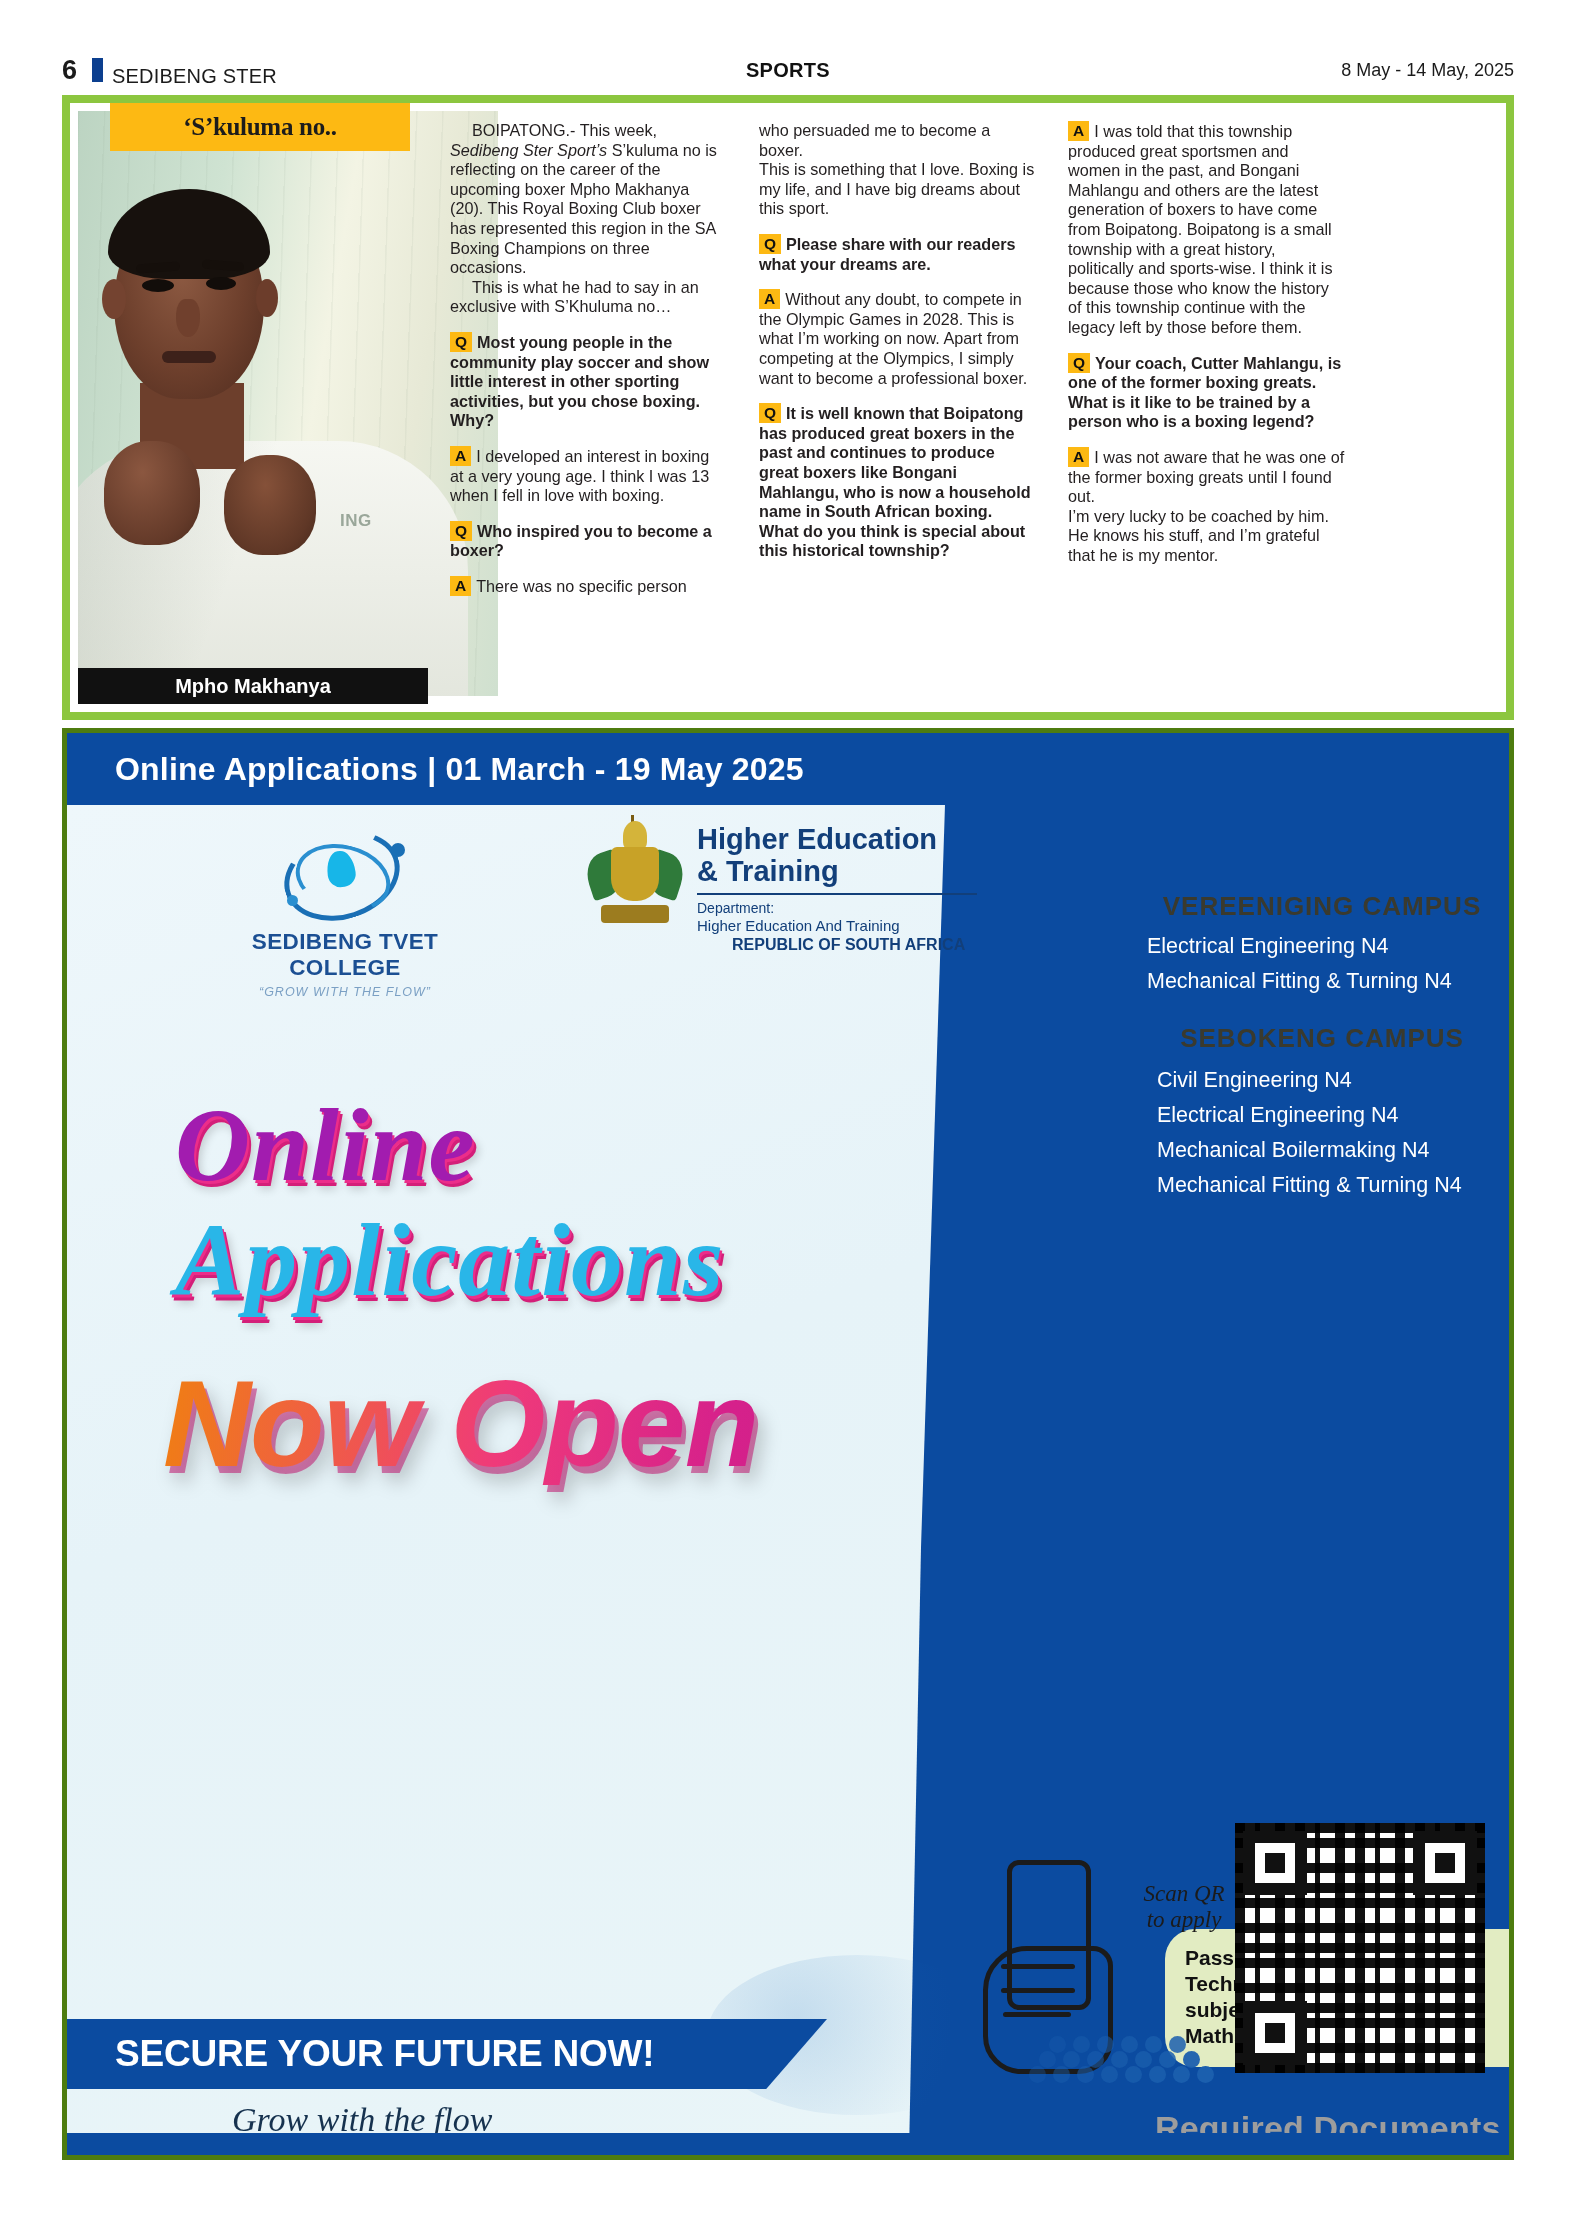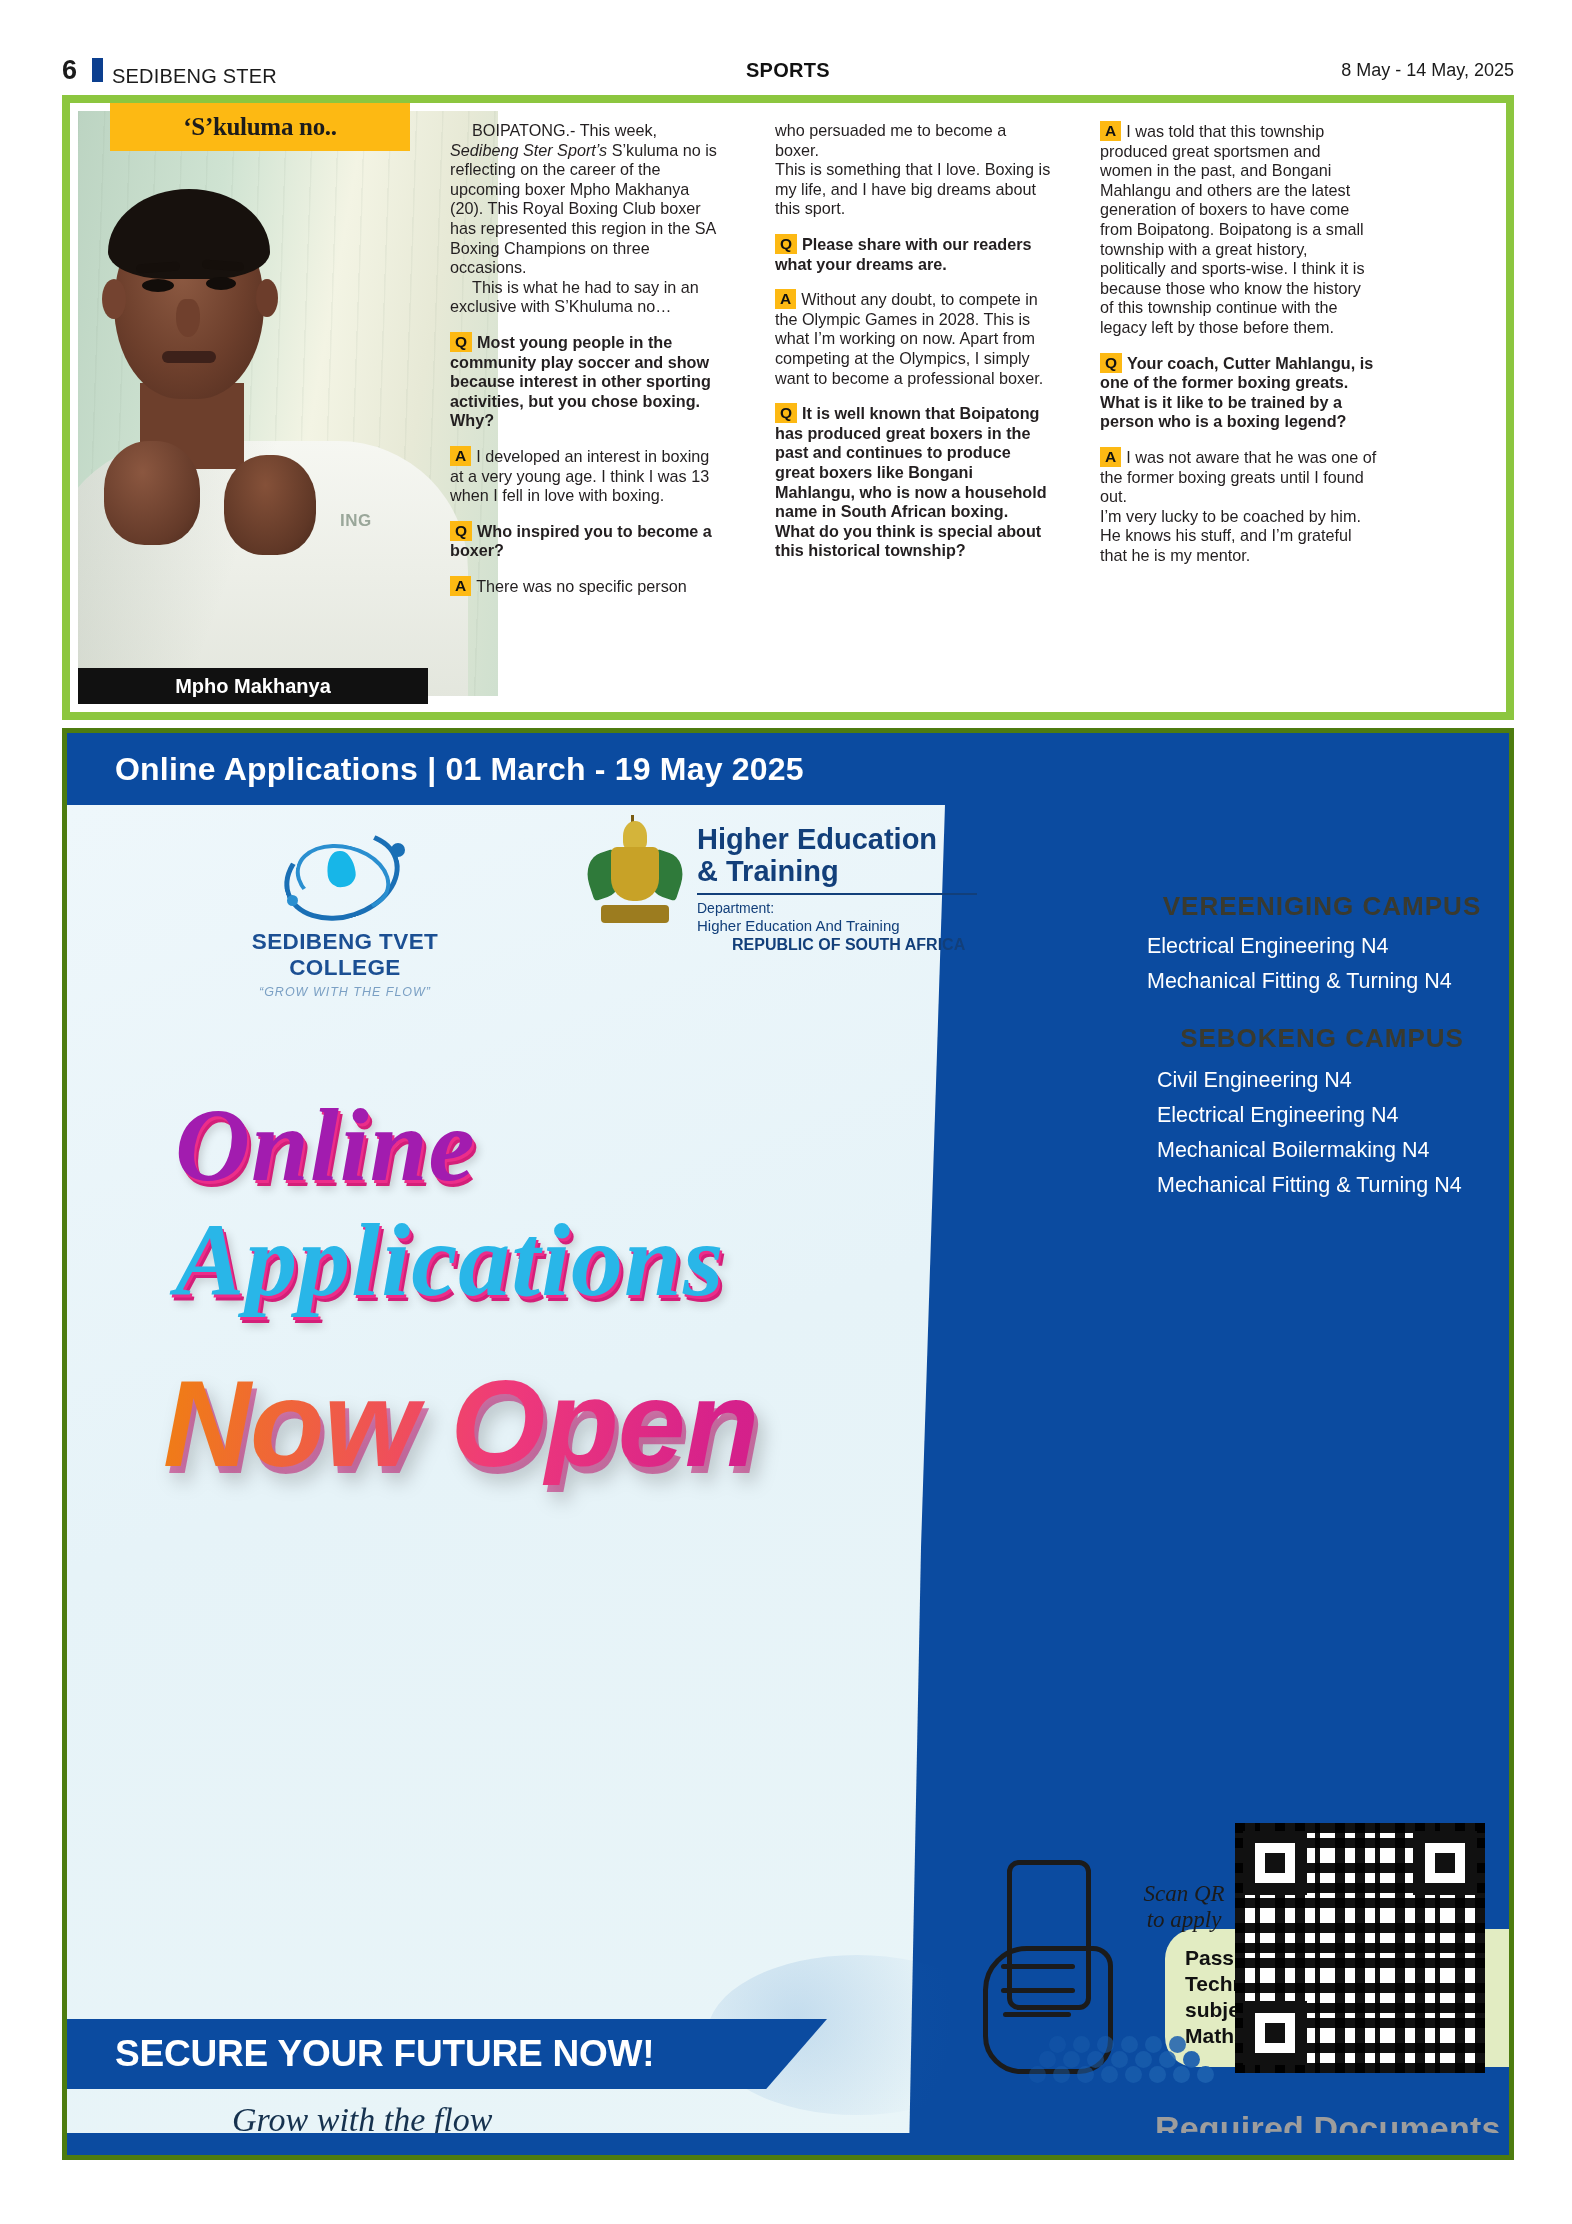--- a/index.html
+++ b/index.html
@@ -129,21 +129,21 @@
   .caption-bar {
     position: absolute; left: 8px; bottom: 8px; width: 350px; height: 36px;
     background: #111; color: #fff;
     display: flex; align-items: center; justify-content: center;
     font-size: 20px; font-weight: bold; z-index: 5;
   }
 
   
   .cols {
     position: absolute; left: 380px; top: 18px; right: 14px; bottom: 12px;
-    display: flex; gap: 48px;
+    display: flex; gap: 32px;
   }
   .col { width: 277px; }
   .col p {
     font-size: 16.2px; line-height: 19.6px; color: #231f20; margin: 0;
     font-family: "Liberation Sans", sans-serif;
   }
   .col p.indent { text-indent: 22px; }
   .col p.gap { margin-top: 15px; }
   .col p.bold { font-weight: bold; }
   .col i { font-style: italic; }
@@ -423,21 +423,21 @@
         <span>‘S’kuluma no..</span>
       </div>
 
       <div class="caption-bar">Mpho Makhanya</div>
 
       <div class="cols">
 
         <div class="col">
           <p class="indent"><span>BOIPATONG.- This week,</span> <i>Sedibeng Ster Sport’s</i><span> S’kuluma no is reflecting on the career of the upcoming boxer Mpho Makhanya (20). This Royal Boxing Club boxer has represented this region in the SA Boxing Champions on three occasions.</span></p>
           <p class="indent">This is what he had to say in an exclusive with S’Khuluma no…</p>
-          <p class="gap bold"><span class="qa-tag">Q</span><span>Most young people in the community play soccer and show because interest in other sporting activities, but you chose boxing. Why?</span></p>
+          <p class="gap bold"><span class="qa-tag">Q</span><span>Most young people in the community play soccer and show little interest in other sporting activities, but you chose boxing. Why?</span></p>
           <p class="gap"><span class="qa-tag">A</span><span>I developed an interest in boxing at a very young age. I think I was 13 when I fell in love with boxing.</span></p>
           <p class="gap bold"><span class="qa-tag">Q</span><span>Who inspired you to become a boxer?</span></p>
           <p class="gap"><span class="qa-tag">A</span><span>There was no specific person</span></p>
         </div>
 
         <div class="col">
           <p>who persuaded me to become a boxer.</p>
           <p>This is something that I love. Boxing is my life, and I have big dreams about this sport.</p>
           <p class="gap bold"><span class="qa-tag">Q</span><span>Please share with our readers what your dreams are.</span></p>
           <p class="gap"><span class="qa-tag">A</span><span>Without any doubt, to compete in the Olympic Games in 2028. This is what I’m working on now. Apart from competing at the Olympics, I simply want to become a professional boxer.</span></p>

